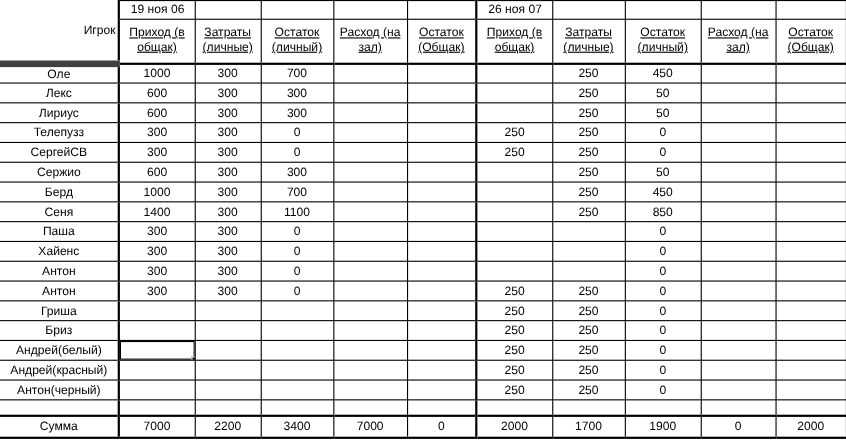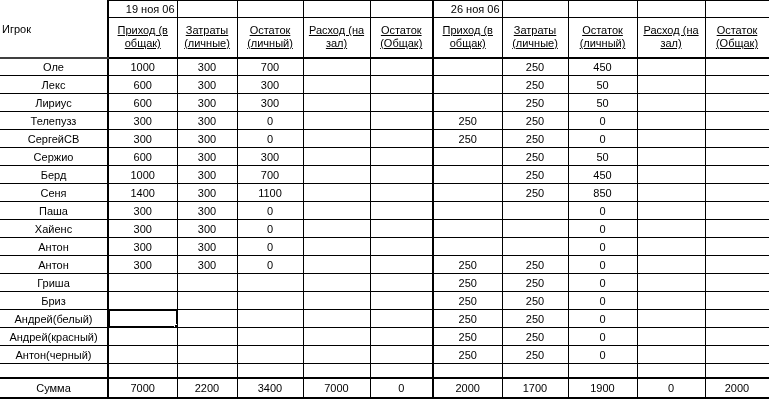--- a/index.html
+++ b/index.html
@@ -37,26 +37,26 @@
   tbody tr   { height: 18px; padding-left: 12px; }
   tr.r-spacer{ height: 14px; }
   tr.r-sum   { height: 20px; }
 
   td.c0 { border-left: none; }
   td.thickL { border-left: 2px solid #000000; }
 
   td.player-hdr {
     border-top: none;
     border-left: none;
-    border-bottom: 2px solid #404040;
+    border-bottom: 6px solid #404040;
     white-space: normal;
-    text-align: left;
+    text-align: right;
   }
   td.date {
-    text-align: right;
+    text-align: center;
     padding-left: 3px;
     margin-left: 31px;
   }
   td.hdr {
     border-bottom: 2px solid #000000;
     white-space: normal;
     line-height: 13px;
     padding: 1px 2px;
   }
   tr.r-sum td {
@@ -104,21 +104,21 @@
       <col style="width:64px">
     </colgroup>
     <thead>
       <tr class="r-date">
         <td class="player-hdr" rowspan="2">Игрок</td>
         <td class="thickL date">19 ноя 06</td>
         <td></td>
         <td></td>
         <td></td>
         <td></td>
-        <td class="thickL date">26 ноя 06</td>
+        <td class="thickL date">26 ноя 07</td>
         <td></td>
         <td></td>
         <td></td>
         <td></td>
       </tr>
       <tr class="r-head">
         <td class="hdr thickL">Приход (в общак)</td>
         <td class="hdr">Затраты (личные)</td>
         <td class="hdr">Остаток (личный)</td>
         <td class="hdr">Расход (на зал)</td>

